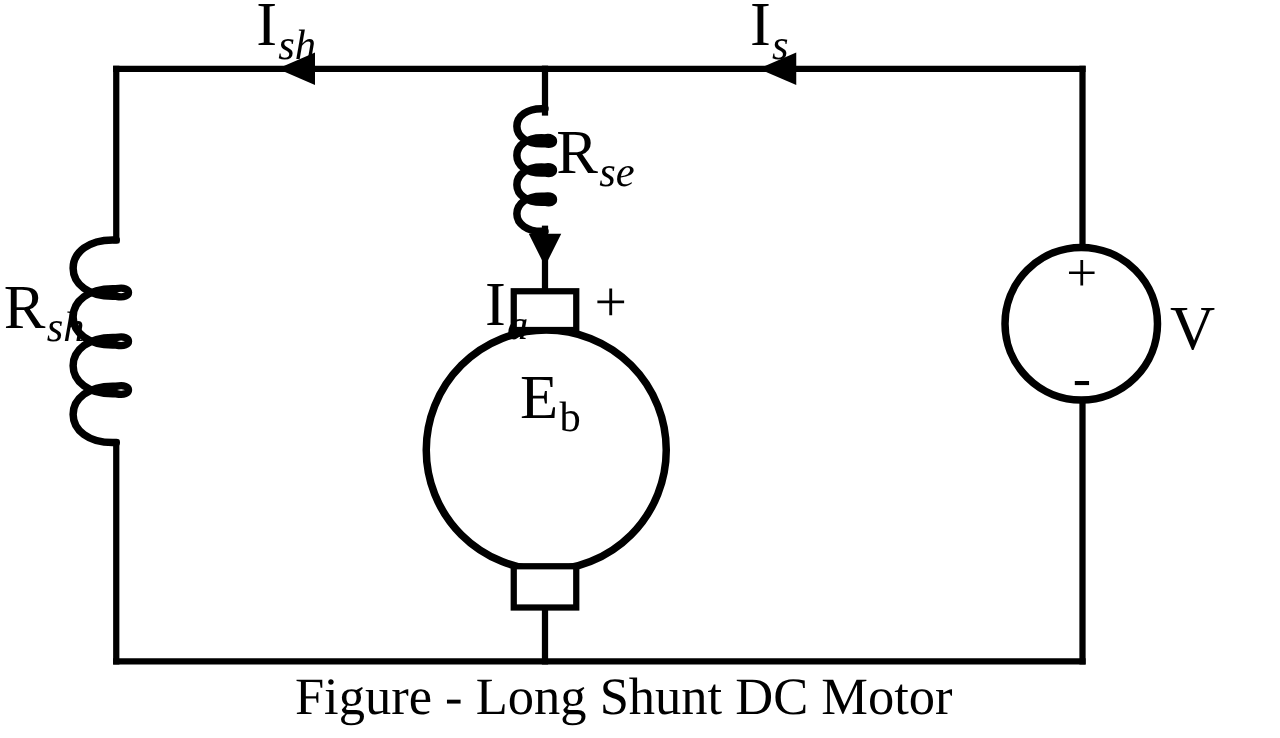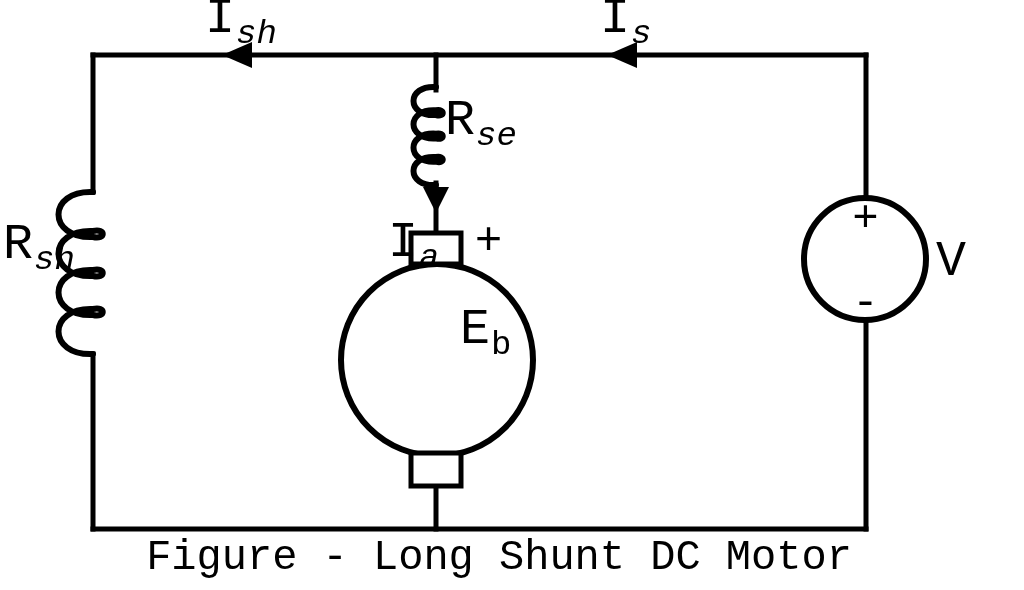--- a/index.html
+++ b/index.html
@@ -2,21 +2,21 @@
 <html><head>
 <meta charset="utf-8">
 <style>
   html, body { margin: 0; padding: 0; background: #ffffff; }
   .canvas {
     position: relative;
     width: 1024px;
     height: 590px;
     background: #ffffff;
     overflow: hidden;
-    font-family: Liberation Mono, monospace;
+    font-family: Liberation Serif, serif;
     color: #000000;
   }
   svg.circuit {
     position: absolute;
     left: 0; top: 0;
     width: 1024px; height: 590px;
   }
   .wire   { stroke: #000000; stroke-width: 5; fill: none; stroke-linecap: square; }
   .coil   { stroke: #000000; stroke-width: 6; fill: none; stroke-linecap: round; }
   .comp   { stroke: #000000; stroke-width: 6; fill: #ffffff; }
@@ -119,21 +119,21 @@
   </div>
 
   <div class="clabel" style="left:388px; top:178px;margin-top:40px;">
     <span>I</span><span class="sub it">a</span>
   </div>
 
   <div class="clabel" style="left:3px; top:220px;">
     <span>R</span><span class="sub it">sh</span>
   </div>
 
-  <div class="clabel" style="left:416px; top:305px;margin-left:44px;">
+  <div class="clabel" style="left:416px; top:292px;">
     <span>E</span><span class="sub">b</span>
   </div>
 
 
   <div class="clabel" style="left:936px; top:237px;">
     <span>V</span>
   </div>
 
   <div class="sign" style="left:472px; top:225px; width:33px; height:33px; font-size:46px;">+</div>
 

